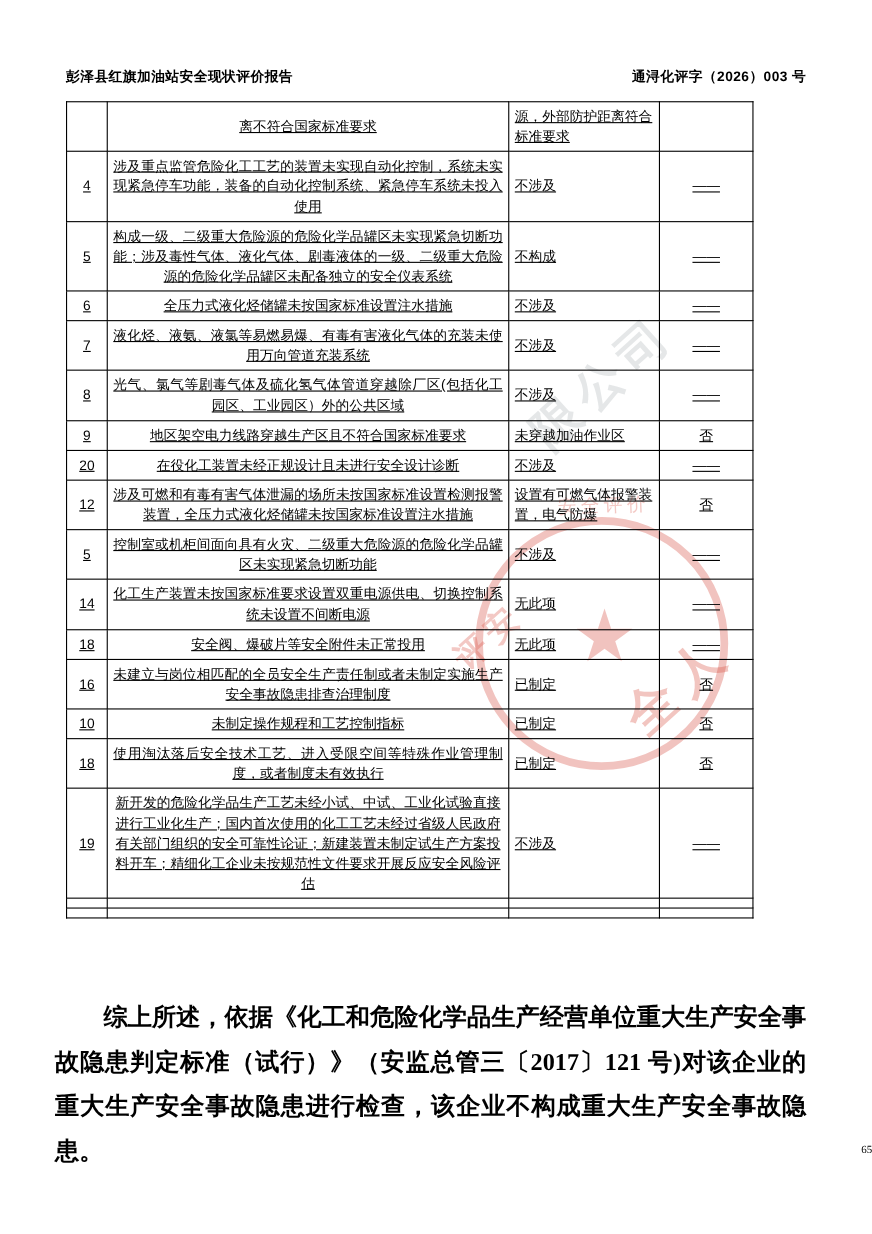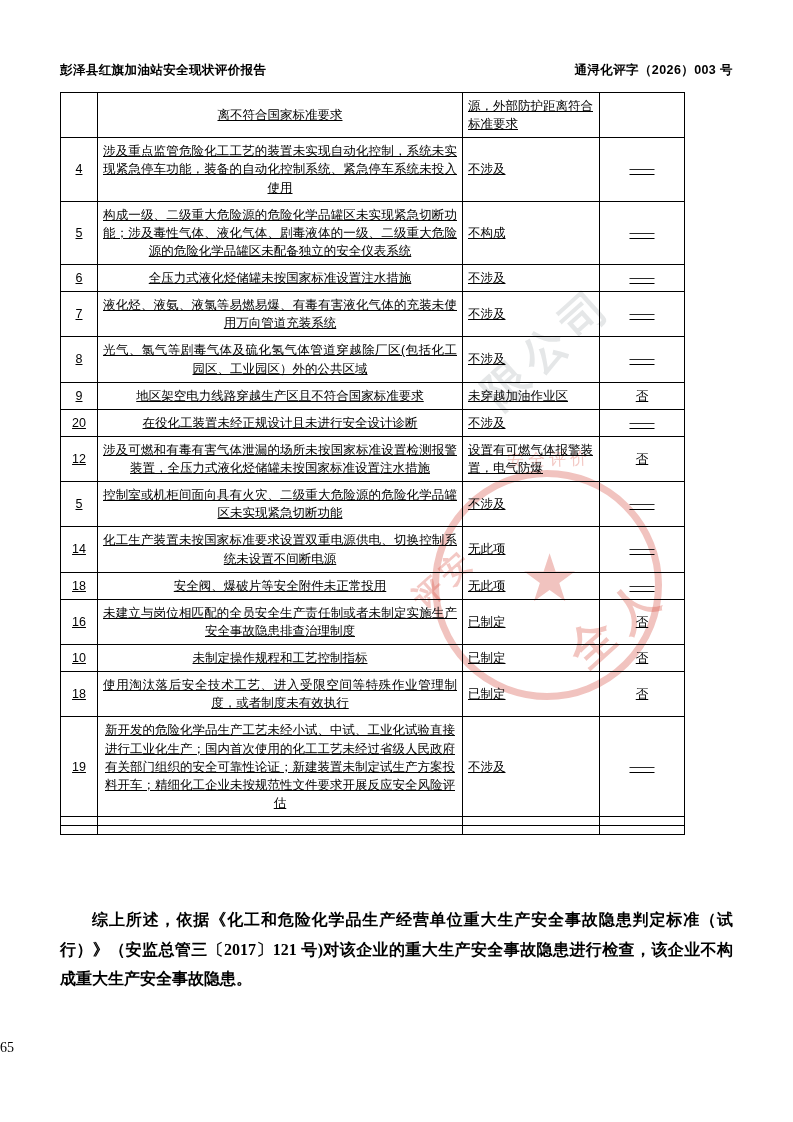--- a/index.html
+++ b/index.html
@@ -156,38 +156,38 @@
   }
   td.conf {
     width: 74px;
     text-align: center;
   }
 
   
   .conclusion {
     position: absolute;
     top: 905px;
-    left: 60px;
+    left: 50px;
     right: 60px;
     font-family: "Liberation Serif", serif;
     font-weight: bold;
-    font-size: 16px;
+    font-size: 22px;
     line-height: 1.85;
     text-align: justify;
     text-indent: 2em;
     z-index: 10;
   }
   
   .pageno {
     position: absolute;
     top: 1040px;
     left: 0;
     width: 793px;
-    text-align: left;
-    font-size: 14px;
+    text-align: right;
+    font-size: 10px;
     font-family: "Liberation Serif", serif;
   }
 </style>
 </head>
 <body>
 
 <div class="page">
 
   <div class="header">
     <div class="left">彭泽县红旗加油站安全现状评价报告</div>

